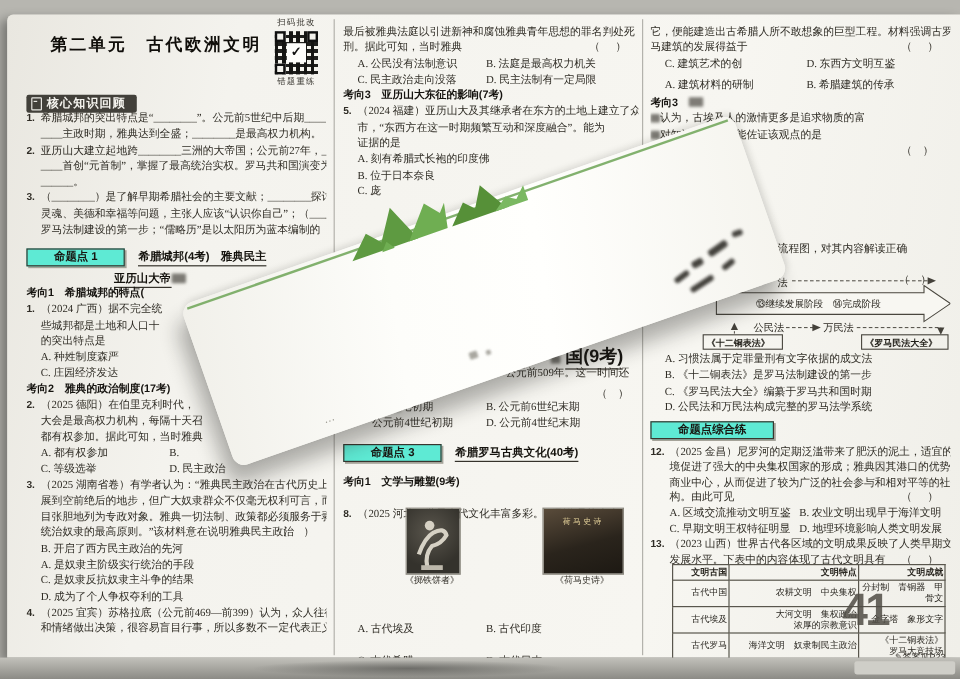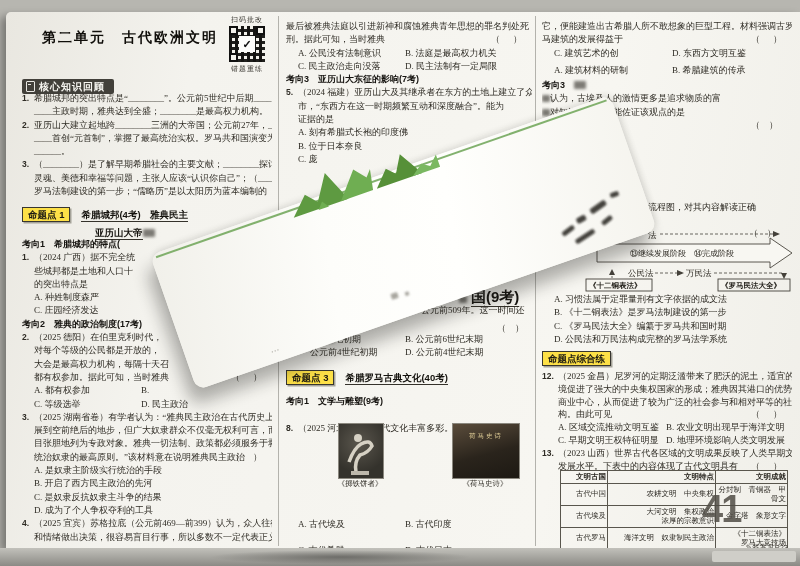--- a/index.html
+++ b/index.html
@@ -37,22 +37,22 @@
   .fs{position:absolute;width:9px;height:9px;border:2.2px solid #101010;background:#f3f2ec;box-sizing:border-box;}
   .fs1{left:0;top:0;} .fs2{right:0;top:0;} .fs3{left:0;bottom:0;}
   .qc{position:absolute;left:10px;top:10px;width:16px;height:16px;background:#fdfdfb;
       display:flex;align-items:center;justify-content:center;font:700 11px/11px "Liberation Sans",sans-serif;color:#101010;}
   .review-badge{position:absolute;left:0;top:79px;height:15px;display:flex;align-items:center;gap:4px;
       background:#42403a;color:#f5f4ef;font:700 10px/15px "Liberation Sans","DejaVu Sans",sans-serif;
       padding:0 9px 0 4px;border-radius:2px;letter-spacing:1px;}
   .review-icon{width:7px;height:9px;border:1px solid #e8e7e2;border-radius:1px;position:relative;flex:none;}
   .review-icon:after{content:"";position:absolute;left:1px;top:2px;width:3px;height:1px;background:#e8e7e2;}
   .mtd-row{position:absolute;left:0;white-space:nowrap;}
-  .mtd-badge{display:inline-block;border:1.2px solid #38362f;background:#fde047;
-      box-shadow:1.5px 1.5px 0 #a5a399;padding:0 5px;font:700 9.5px/13px "Liberation Sans","DejaVu Sans",sans-serif;color:#181611;}
+  .mtd-badge{display:inline-block;border:1.2px solid #38362f;background:#5eead4;
+      box-shadow:1.5px 1.5px 0 #a5a399;padding:0 22px;font:700 9.5px/13px "Liberation Sans","DejaVu Sans",sans-serif;color:#181611;}
   .mtd-title{font:700 9.5px/13px "Liberation Sans","DejaVu Sans",sans-serif;color:#14120d;margin-left:7px;}
   .ul{border-bottom:1px solid #35322b;padding-bottom:1px;}
   .sm{display:inline-block;vertical-align:-1px;background:#4a4841;filter:blur(1.5px);opacity:.7;width:12px;height:8px;border-radius:1px;}
   .sm-sm{width:8px;height:7px;}
   .img-statue{position:absolute;left:52px;top:423px;width:44px;height:54px;
       background:radial-gradient(circle at 45% 35%,#5a564d,#34322c 70%);border:1px solid #8a877e;}
   .img-book{position:absolute;left:166px;top:423px;width:66px;height:54px;
       background:linear-gradient(165deg,#5a4c3b,#2a241c 55%,#1d1913);border:1px solid #8a877e;text-align:center;}
   .book-title{display:inline-block;margin-top:4px;color:#e7d49c;font:6.5px/8px "Liberation Sans",sans-serif;letter-spacing:2px;}
   .cap{position:absolute;font-size:7.5px;color:#2f2c25;text-align:center;}
@@ -118,37 +118,36 @@
     </div>
     <div class="abs" style="top:238px">
       <div class="l kx">考向1　希腊城邦的特点(</div>
       <div class="l"><b class="qn">1.</b><span>（2024 广西）据不完全统</span></div>
       <div class="l ind"><span>些城邦都是土地和人口十</span></div>
       <div class="l ind"><span>的突出特点是</span></div>
       <div class="l op"><span>A. 种姓制度森严</span></div>
       <div class="l op"><span>C. 庄园经济发达</span></div>
       <div class="l kx">考向2　雅典的政治制度(17考)</div>
       <div class="l"><b class="qn">2.</b><span>（2025 德阳）在伯里克利时代，</span></div>
-      <div class="l ind"><span>对每个等级的公民都是开放的，</span></div>
       <div class="l ind"><span>大会是最高权力机构，每隔十天召</span></div>
       <div class="l ind"><span>都有权参加。据此可知，当时雅典</span><span class="br">（　）</span></div>
       <div class="l oprow">
           <span class="o1">A. 都有权参加</span>
           <span>B.</span>
         </div>
       <div class="l oprow">
           <span class="o1">C. 等级选举</span>
           <span>D. 民主政治</span>
         </div>
       <div class="l"><b class="qn">3.</b><span>（2025 湖南省卷）有学者认为：“雅典民主政治在古代历史上确实发</span></div>
       <div class="l ind"><span>展到空前绝后的地步，但广大奴隶群众不仅毫无权利可言，而且被明</span></div>
       <div class="l ind"><span>目张胆地列为专政对象。雅典一切法制、政策都必须服务于剥削与</span></div>
       <div class="l ind"><span>统治奴隶的最高原则。”该材料意在说明雅典民主政治</span><span class="br">（　）</span></div>
+      <div class="l op"><span>B. 开启了西方民主政治的先河</span></div>
       <div class="l op"><span>A. 是奴隶主阶级实行统治的手段</span></div>
-      <div class="l op"><span>B. 开启了西方民主政治的先河</span></div>
       <div class="l op"><span>C. 是奴隶反抗奴隶主斗争的结果</span></div>
       <div class="l op"><span>D. 成为了个人争权夺利的工具</span></div>
       <div class="l"><b class="qn">4.</b><span>（2025 宜宾）苏格拉底（公元前469—前399）认为，众人往往凭感觉</span></div>
       <div class="l ind"><span>和情绪做出决策，很容易盲目行事，所以多数不一定代表正义。他</span></div>
     </div>
   </div>
 
   <div class="col col-mid">
     <div class="abs" style="top:20px">
       <div class="l"><span>最后被雅典法庭以引进新神和腐蚀雅典青年思想的罪名判处死</span></div>

